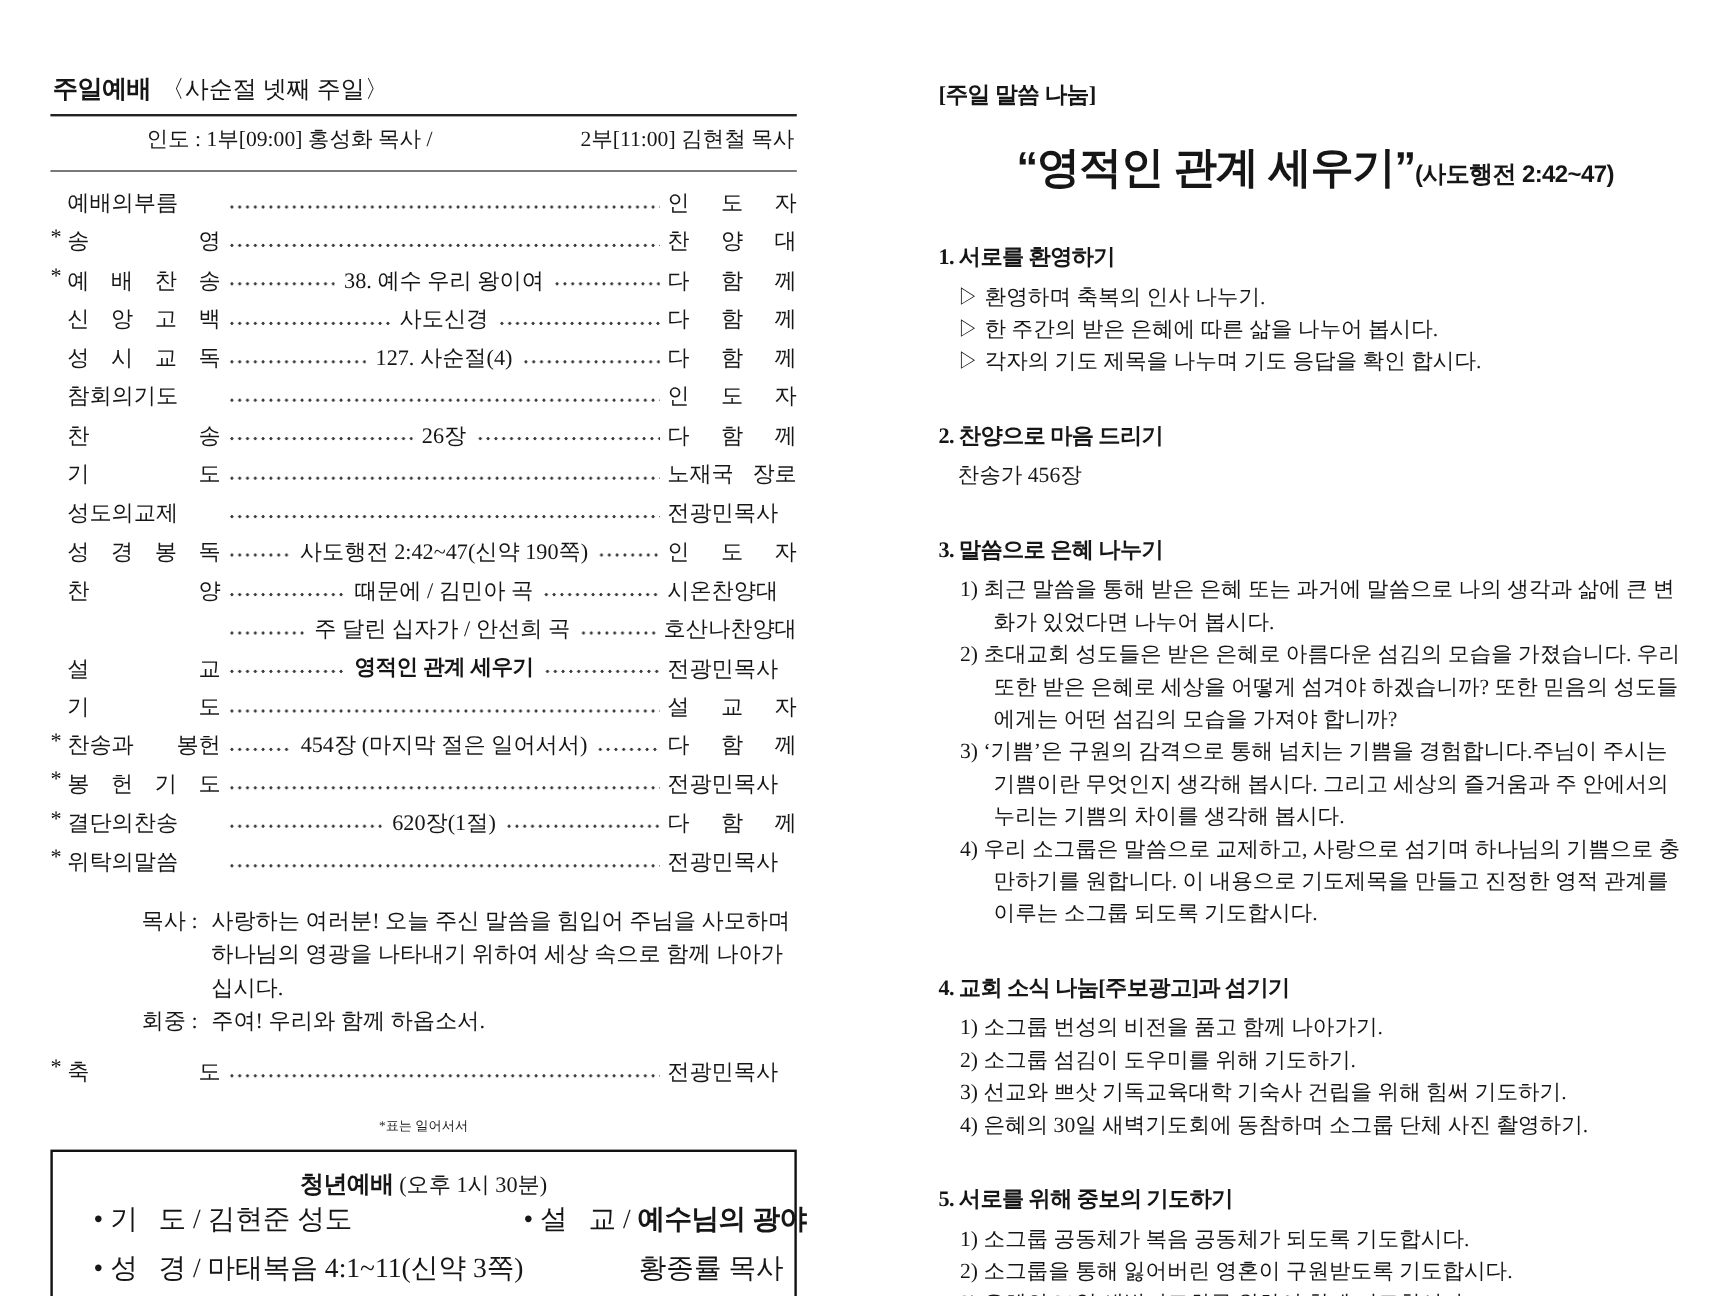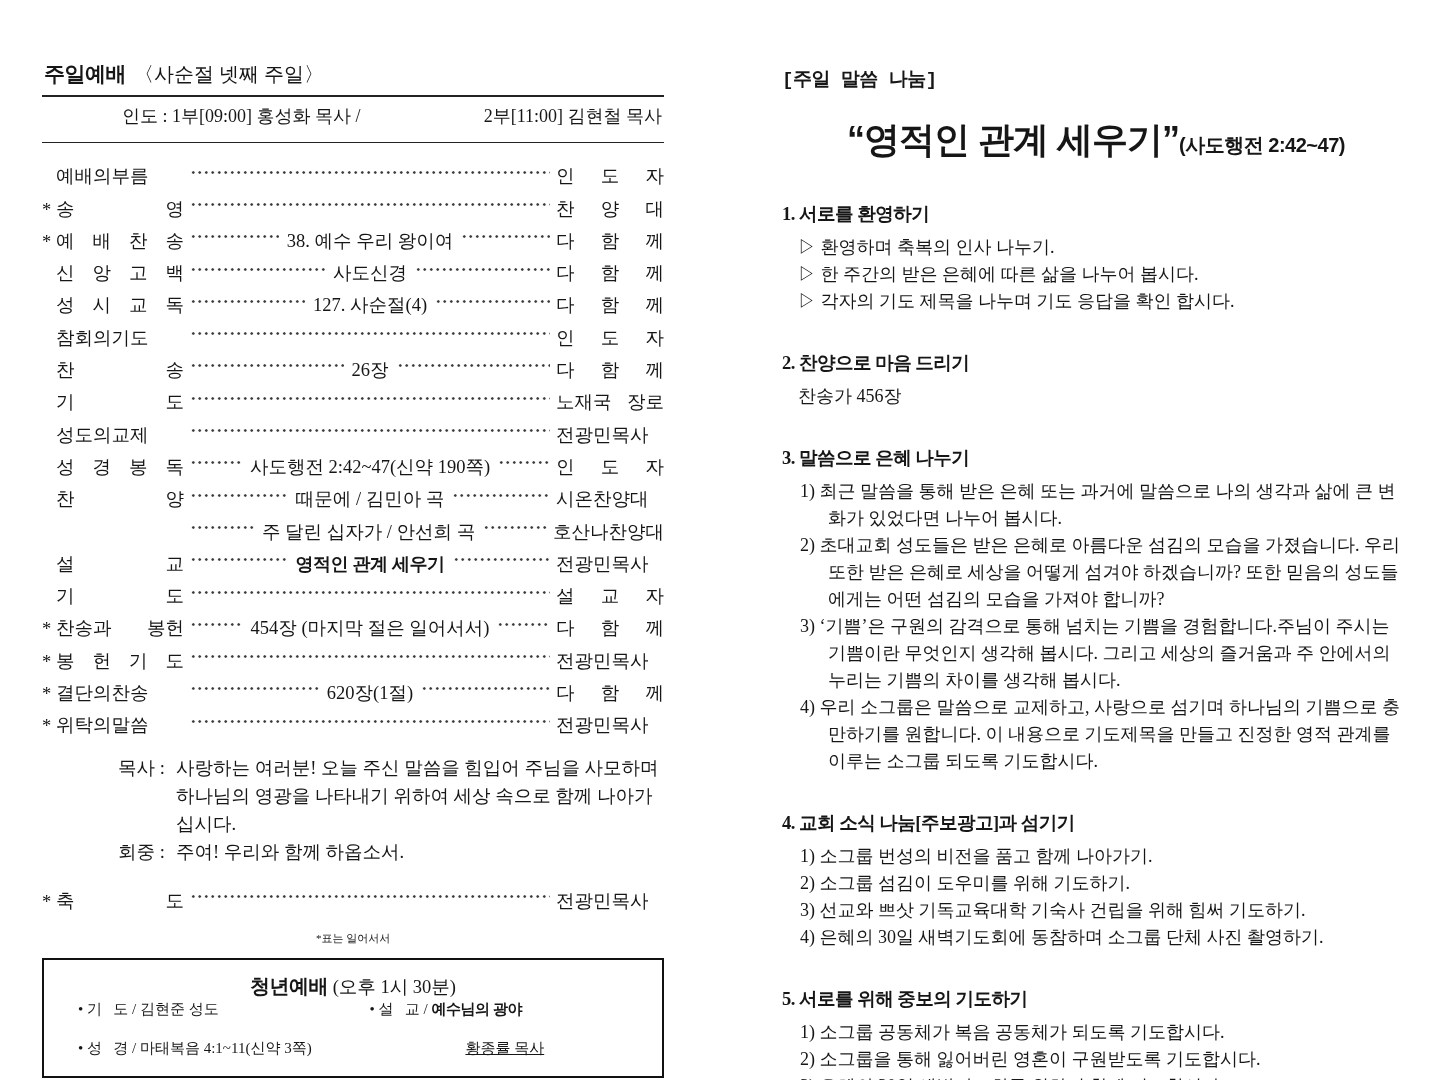--- a/index.html
+++ b/index.html
@@ -11,44 +11,44 @@
   .col-right { position:absolute; left:782px; top:66px; width:628px; }
 
   
   .lc-header { padding-left:2px; }
   .lc-title { font-family:"Liberation Sans",sans-serif; font-weight:700; font-size:21px; letter-spacing:-0.5px; }
   .lc-sub   { font-size:20px; margin-left:4px; }
   .rule { border:none; border-top:2px solid #222; margin:7px 0 0; }
   .rule.thin { border-top-width:1.5px; }
   .conductor { display:flex; justify-content:space-between; font-size:18px; padding:7px 2px 7px 80px; }
   .service-list { margin-top:13px; }
-  .row { display:flex; align-items:flex-end; height:32.3px; font-size:18.5px; }
+  .row { display:flex; align-items:flex-start; height:32.3px; font-size:18.5px; }
   .star { flex:0 0 14px; }
   .label { flex:0 0 128px; text-align:justify; text-align-last:justify; white-space:nowrap; }
   .center { white-space:nowrap; padding:0 2px; }
   .center.bold-sans { font-size:18px; }
   .role { flex:0 0 108px; text-align:justify; text-align-last:justify; white-space:nowrap; }
   .dots { flex:1 1 auto; align-self:center; height:19px; margin:0 6px;
           background-image:radial-gradient(circle, #3a3a3a 1.15px, transparent 1.45px);
           background-size:6.5px 19px; background-repeat:repeat-x; }
   .resp { margin:18px 0 8px 76px; font-size:18.5px; line-height:1.5; }
   .resp-row { display:flex; }
   .resp-label { flex:0 0 58px; }
   .bene { margin-top:14px; }
   .stand-note { text-align:center; font-size:11px; margin:18px 0 12px; }
   .youth-box { border:2.5px solid #111; margin-top:6px; padding:13px 18px 18px; }
   .youth-title { text-align:center; font-size:18.5px; }
   .youth-title .t { font-family:"Liberation Sans",sans-serif; font-weight:700; font-size:20px; letter-spacing:-0.5px; }
-  .youth-grid { display:grid; grid-template-columns:1.05fr 1fr; row-gap:10px; font-size:15px; padding:0 16px;gap:20px; }
+  .youth-grid { display:grid; grid-template-columns:1.05fr 1fr; row-gap:10px; font-size:23px; padding:0 16px; }
   .cell { white-space:pre; }
-  .cell-indent { padding-left:96px;text-decoration:underline; }
+  .cell-indent { padding-left:96px; }
   .bold-sans { font-family:"Liberation Sans",sans-serif; font-weight:700; letter-spacing:-0.5px; }
 
   
-  .rc-tag { font-family:Liberation Mono, monospace; font-weight:600; font-size:19px; letter-spacing:-0.5px; }
+  .rc-tag { font-family:Liberation Serif, serif; font-weight:600; font-size:19px; letter-spacing:-0.5px; }
   .rc-title { text-align:center; margin:24px 0 36px; }
   .rc-title .main { font-family:"Liberation Sans",sans-serif; font-weight:800; font-size:36px; letter-spacing:-1px; }
   .rc-title .ref  { font-family:"Liberation Sans",sans-serif; font-weight:700; font-size:20px; letter-spacing:-0.5px; }
   .section { margin-bottom:35px; }
   .section-heading { font-family:Liberation Serif, serif; font-weight:700; font-size:18.5px;
                      letter-spacing:-0.5px; margin:0 0 8px; }
   .ln { font-size:18px; line-height:1.5; }
   .ln.arrow   { padding-left:16px; }
   .ln.plain   { padding-left:16px; }
   .ln.numbered{ padding-left:46px; text-indent:-28px; }

